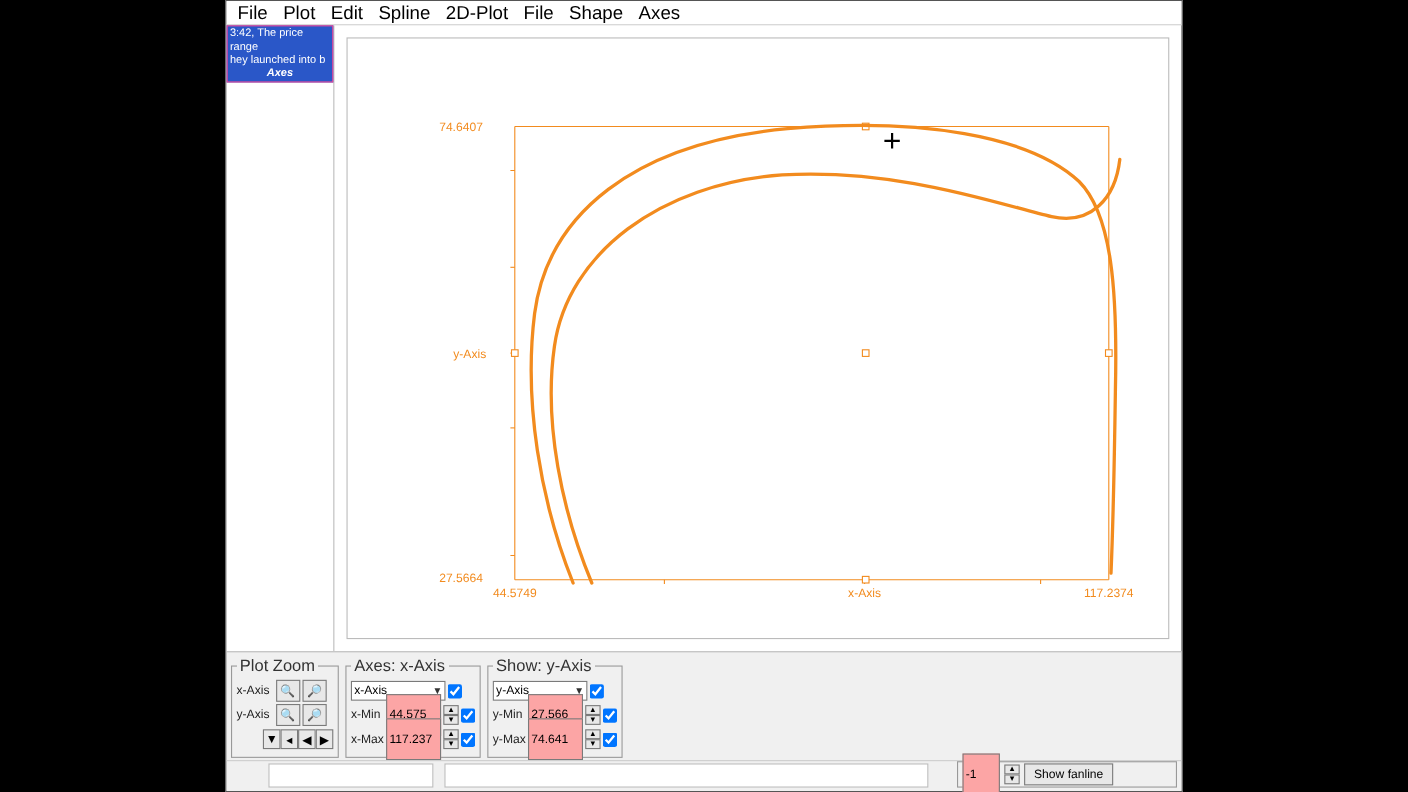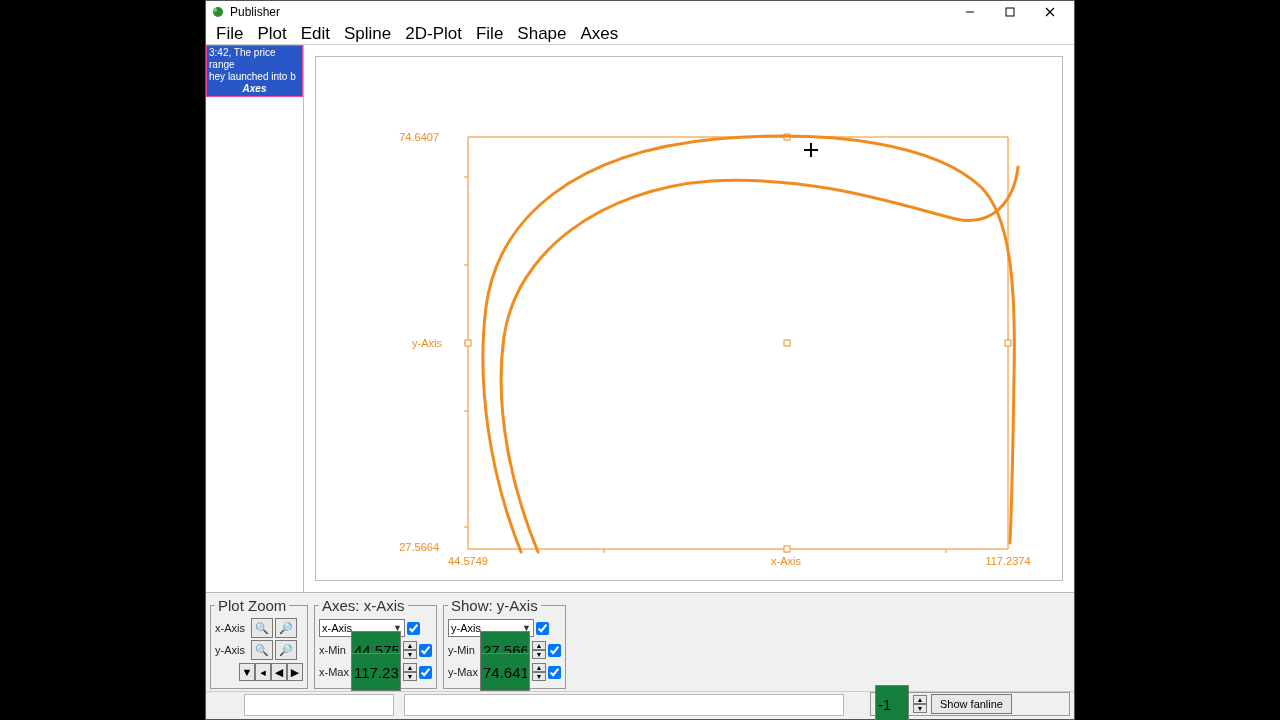--- a/index.html
+++ b/index.html
@@ -53,22 +53,22 @@
     border-top:1px solid #bbb;
   }
   fieldset.panel {
     border:1px solid #999; padding:4px 4px 4px 4px;
     font-size:11px; background:#f0f0f0;
   }
   fieldset.panel legend { padding:0 3px; font-size:15px; color:#333; }
   .row { display:flex; align-items:center; gap:2px; margin-bottom:2px; height:20px; }
   .lbl { font-size:11px; color:#222; }
   .numbox {
-    width:50px; height:18px; border:1px solid #7a7a7a; background:#15803d;
-    font-size:15px; padding:18px 2px;
+    width:50px; height:18px; border:1px solid #7a7a7a; background:#fca5a5;
+    font-size:11px; padding:18px 2px;
   }
   .spin-btns { display:flex; flex-direction:column; }
   .spin-btns button {
     width:14px; height:9px; font-size:7px; line-height:7px;
     border:1px solid #7a7a7a; background:#e8e8e8; padding:0;
     display:flex; align-items:center; justify-content:center;
   }
   .chk { width:13px; height:13px; }
   .iconbtn {
     width:22px; height:20px; border:1px solid #7a7a7a; background:#e8e8e8;
@@ -86,46 +86,20 @@
     background:#f0f0f0; border:1px solid #999;
     display:flex; align-items:center; gap:4px; padding:0 4px;
     pointer-events:auto;
   }
 </style>
 </head>
 <body>
 
 <div class="app-window">
 
-  <div class="titlebar">
-    <span class="icon">
-      <svg width="14" height="14" viewBox="0 0 14 14">
-        <circle cx="7" cy="7" r="5" fill="#2e8b2e"></circle>
-        <circle cx="4" cy="5" r="2" fill="#6fd26f"></circle>
-      </svg>
-    </span>
-    <span class="title">Publisher</span>
-    <span class="spacer"></span>
-    <div class="win-btn">
-      <svg width="10" height="10">
-          <line x1="1" y1="5" x2="9" y2="5" stroke="#000" stroke-width="1"></line>
-        </svg>
-    </div>
-    <div class="win-btn">
-      <svg width="10" height="10">
-          <rect x="1" y="1" width="8" height="8" fill="none" stroke="#000" stroke-width="1"></rect>
-        </svg>
-    </div>
-    <div class="win-btn">
-      <svg width="10" height="10">
-          <line x1="1" y1="1" x2="9" y2="9" stroke="#000" stroke-width="1.2"></line>
-          <line x1="9" y1="1" x2="1" y2="9" stroke="#000" stroke-width="1.2"></line>
-        </svg>
-    </div>
-  </div>
 
   <div class="menubar">
     <span class="item">File</span>
     <span class="item">Plot</span>
     <span class="item">Edit</span>
     <span class="item">Spline</span>
     <span class="item">2D-Plot</span>
     <span class="item">File</span>
     <span class="item">Shape</span>
     <span class="item">Axes</span>

